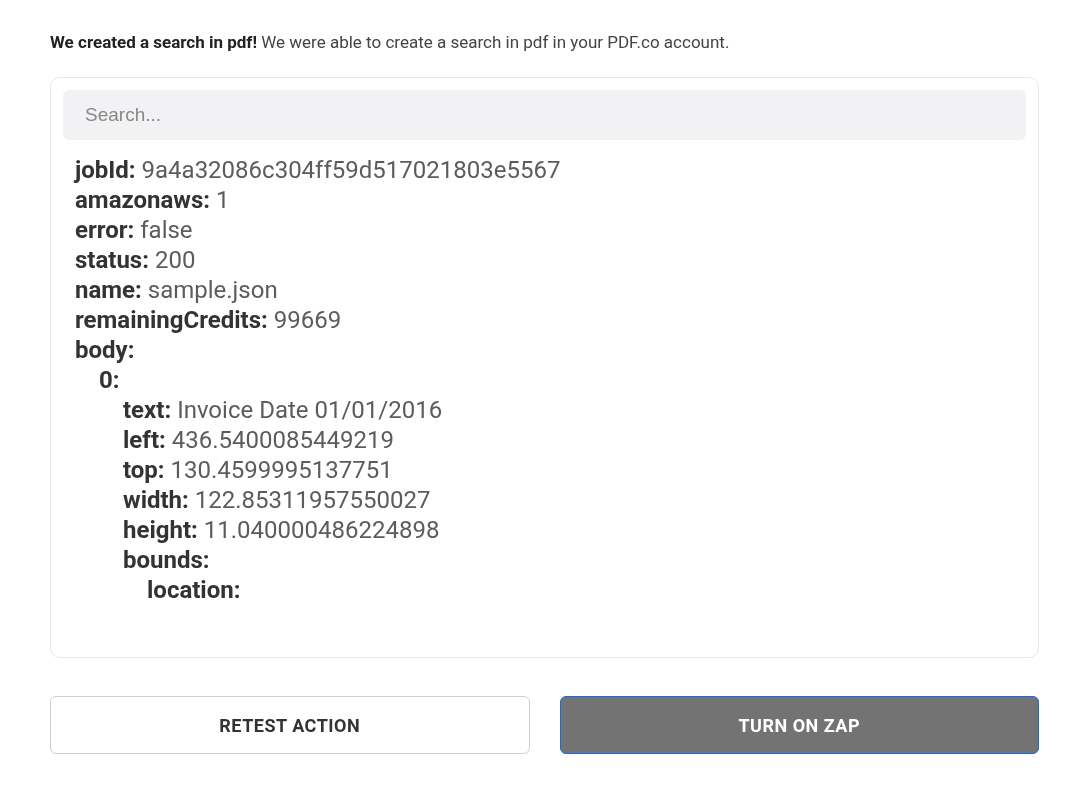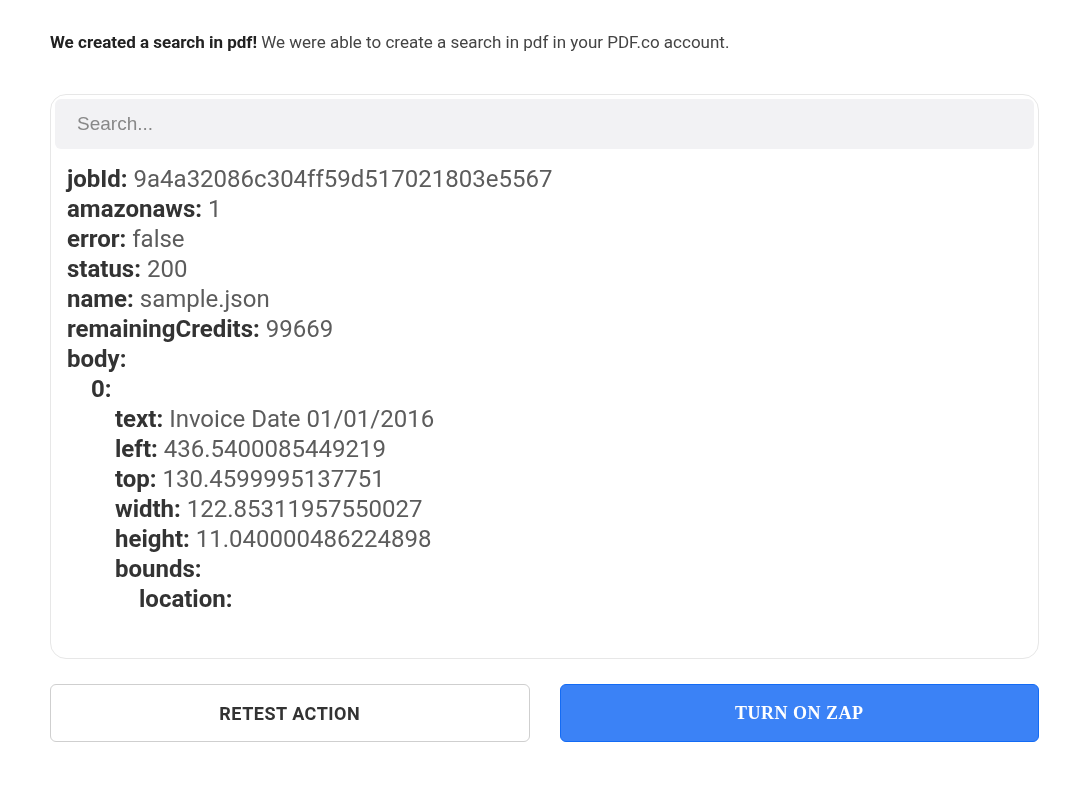--- a/index.html
+++ b/index.html
@@ -10,31 +10,31 @@
     background: #fff;
     color: #333;
   }
   .container {
     width: 1089px;
     padding: 32px 50px 40px 50px;
   }
   .header-text {
     font-size: 17px;
     color: #444;
-    margin-bottom: 42px;
+    margin-bottom: 25px;
   }
   .header-text .bold {
     font-weight: 700;
     color: #222;
   }
   .panel {
     border: 1px solid #e7e7e7;
-    border-radius: 16px;
-    padding: 4px;
-    margin-bottom: 25px;
+    border-radius: 10px;
+    padding: 12px;
+    margin-bottom: 38px;
   }
   .search-box {
     width: 100%;
     border: none;
     border-radius: 6px;
     background: #f2f2f4;
     padding: 14px 22px;
     font-size: 19px;
     color: #777;
     margin-bottom: 15px;
@@ -93,24 +93,23 @@
     align-items: center;
     justify-content: center;
     text-align: center;
   }
   .btn-outline {
     background: #fff;
     border: 1px solid #cfcfcf;
     color: #333;
   }
   .btn-primary {
-    background: #3b82f6;
+    background: #737373;
     border: 1px solid #136bf5;
     color: #fff;
-    font-family: Liberation Serif, serif;
   }
 </style>
 </head>
 <body>
 
 <div class="container">
   <div class="header-text">
     <span class="bold">We created a search in pdf!</span><span> We were able to create a search in pdf in your PDF.co account.</span>
   </div>
 

